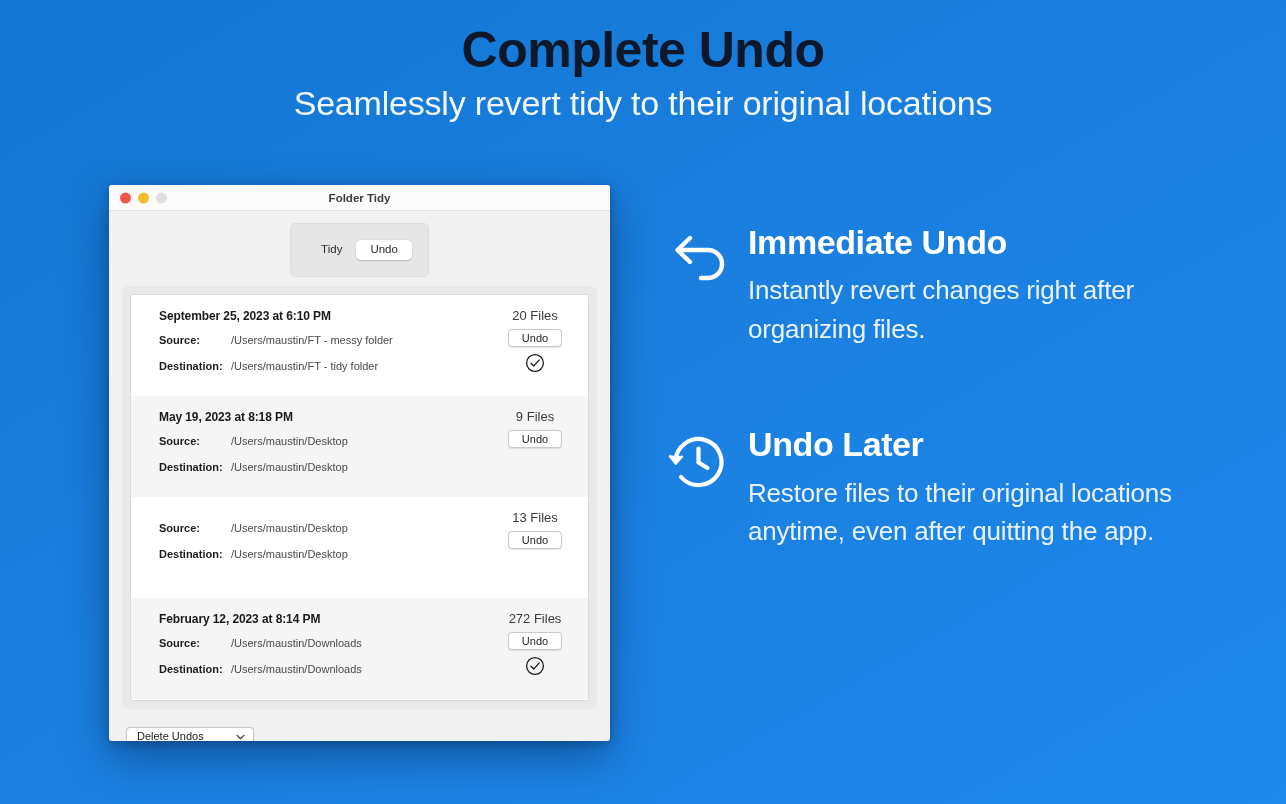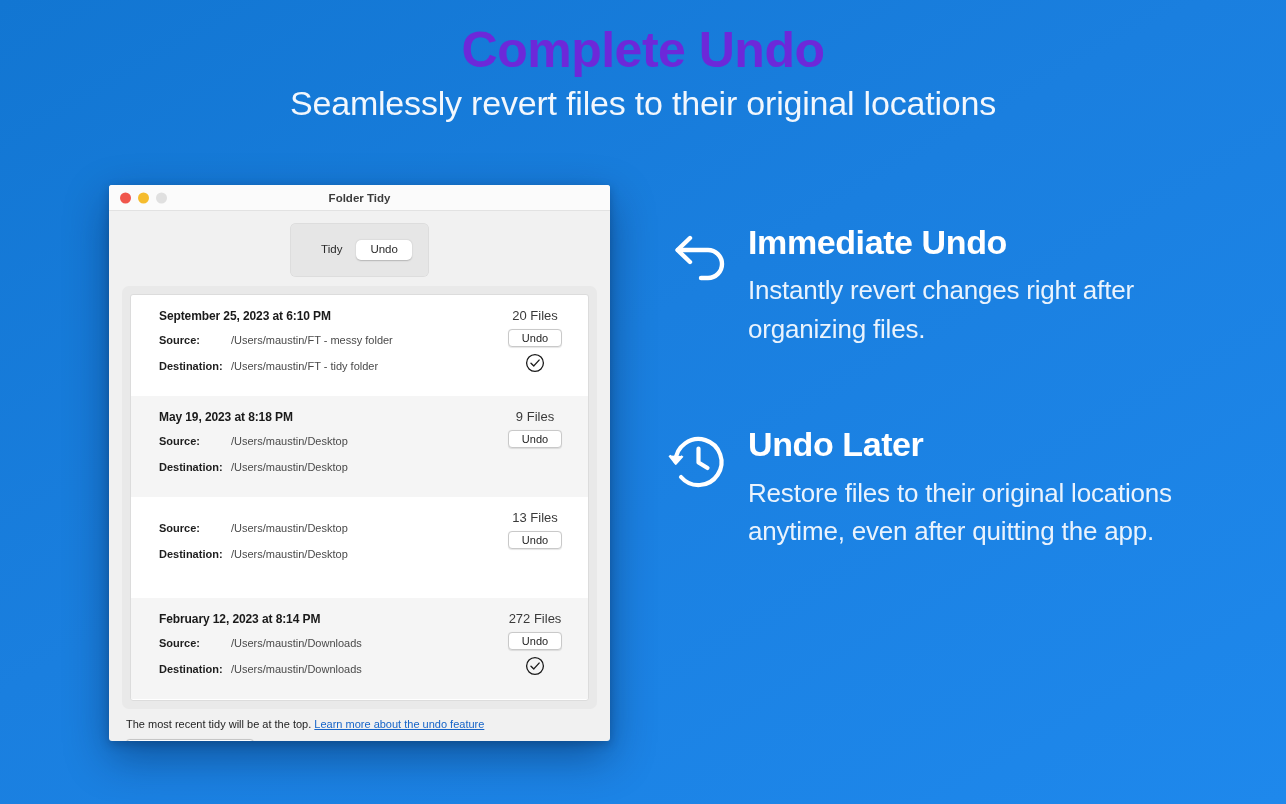--- a/index.html
+++ b/index.html
@@ -6,21 +6,21 @@
   html,body { width:1286px; height:804px; }
   body {
     font-family:"Liberation Sans", sans-serif;
     background:linear-gradient(150deg,#1276d2 0%,#1a7fdf 45%,#1e88ec 100%);
     overflow:hidden; position:relative;
   }
 
   
   .header { width:100%; text-align:center; padding-top:22px; }
   .header h1 {
-    font-size:50px; font-weight:700; color:#6d28d9; letter-spacing:-0.5px;
+    font-size:50px; font-weight:700; color:#0f172a; letter-spacing:-0.5px;
     line-height:1.12;
   }
   .header h2 {
     font-size:34px; font-weight:400; color:#f2f7fd; letter-spacing:-0.2px;
     margin-top:6px; line-height:1.15;
   }
 
   
   .stage { position:absolute; top:182px; left:0; width:1286px; height:600px; }
 
@@ -111,21 +111,21 @@
   .f-desc {
     font-size:26px; font-weight:400; color:#eaf3fd; line-height:1.48;
     letter-spacing:-0.2px;
   }
 </style>
 </head>
 <body>
 
 <div class="header">
   <h1>Complete Undo</h1>
-  <h2>Seamlessly revert files to their original locations</h2>
+  <h2>Seamlessly revert tidy to their original locations</h2>
 </div>
 
 <div class="stage">
 
   <div class="window">
 
     <div class="titlebar">
       <div class="lights">
         <span class="light red"></span>
         <span class="light yellow"></span>
@@ -218,24 +218,20 @@
                   <path d="M6 10.2 L8.8 12.9 L14.1 7.1" fill="none" stroke="#1c1c1c" stroke-width="1.4" stroke-linecap="round" stroke-linejoin="round"></path>
                 </svg>
               </div>
             </div>
           </div>
 
         </div>
       </div>
 
       <div class="footer">
-        <div class="footer-text">
-          <span>The most recent tidy will be at the top.</span>
-          <span class="footer-link">Learn more about the undo feature</span>
-        </div>
         <div class="dropdown">
           <span>Delete Undos</span>
           <span>
             <svg width="9" height="6" viewBox="0 0 9 6">
               <path d="M1 1.4 L4.5 4.7 L8 1.4" fill="none" stroke="#3a3a3a" stroke-width="1.2" stroke-linecap="round" stroke-linejoin="round"></path>
             </svg>
           </span>
         </div>
       </div>
 

